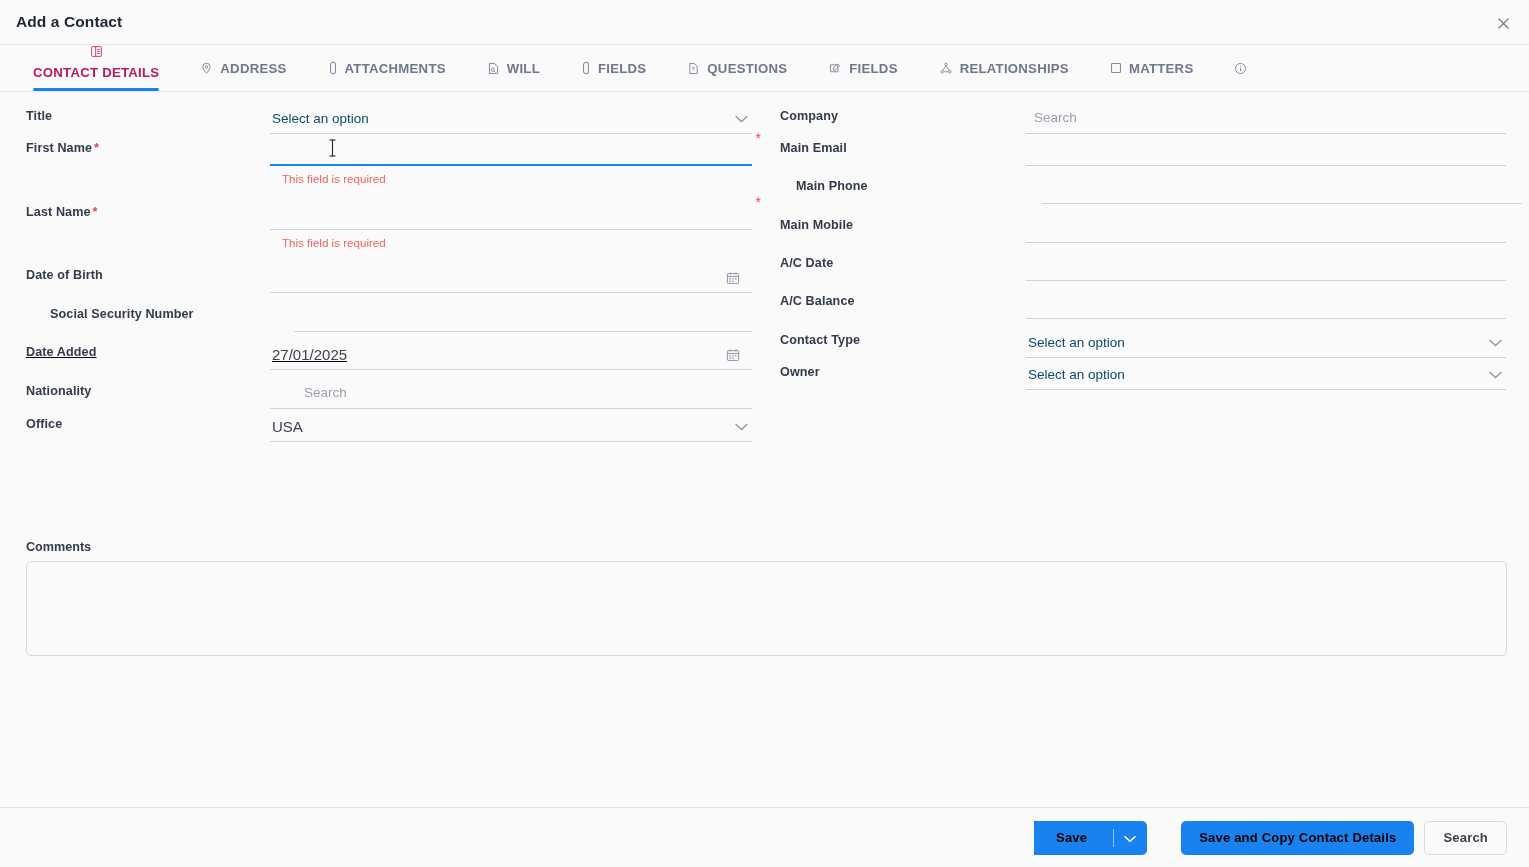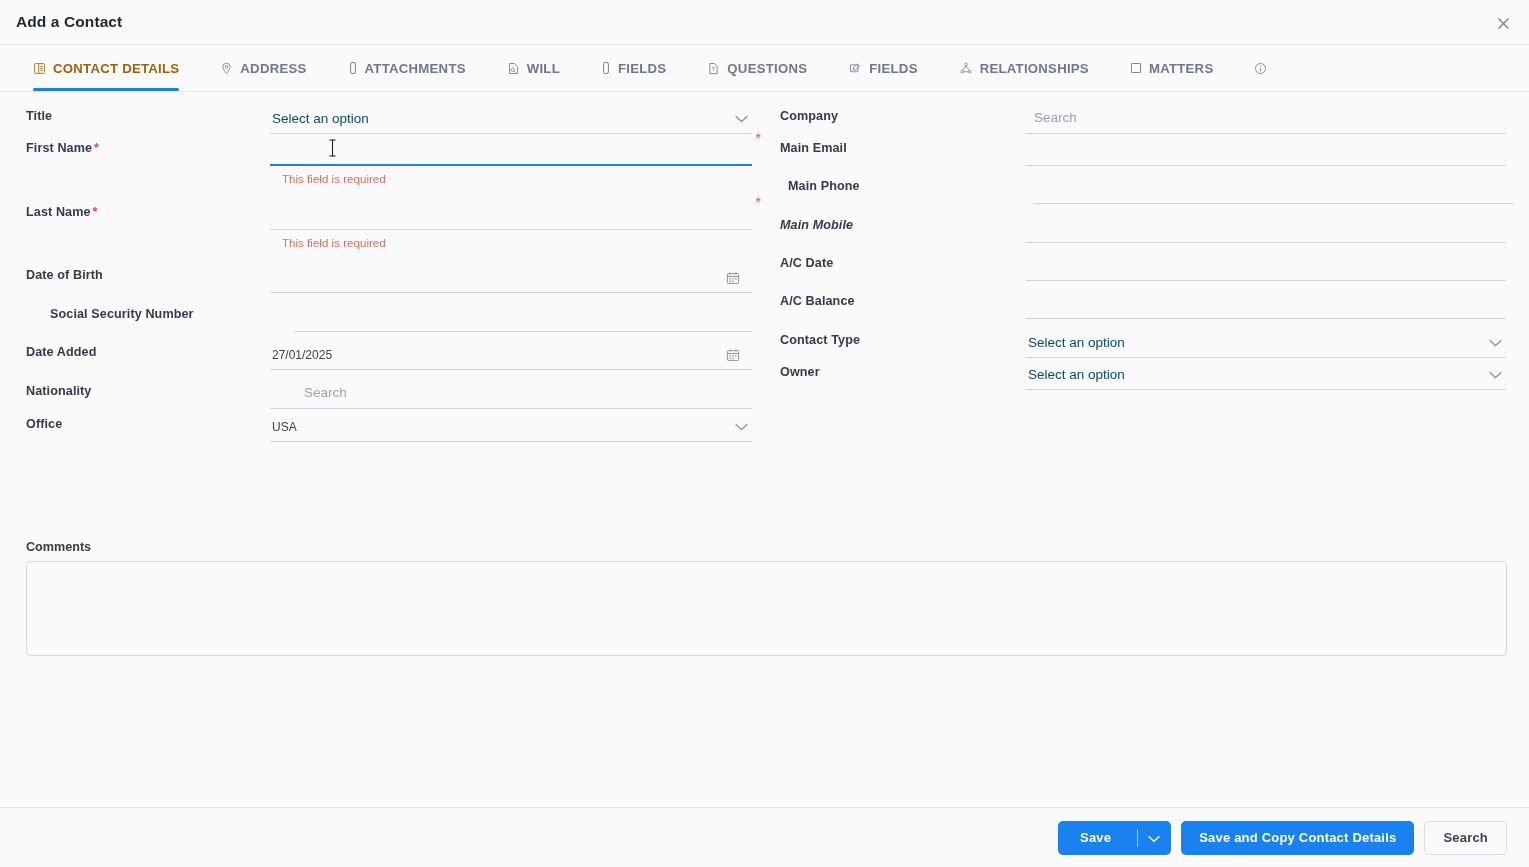--- a/index.html
+++ b/index.html
@@ -35,21 +35,21 @@
     display: flex; align-items: flex-start; padding-left: 22px;
   }
   .tab {
     position: relative; display: flex; align-items: center; gap: 7px;
     height: 46px; padding: 0 11px; font-size: 13.2px; font-weight: 600;
     color: #70778c; letter-spacing: .25px; cursor: pointer; white-space: nowrap;
     margin-right: 19px;
   }
   .tab:last-child { margin-right: 0; }
   .tab .tico { display: flex; align-items: center; opacity: .85; }
-  .tab.active { color: #a16207; }
+  .tab.active { color: #be185d; flex-direction: column; }
   .tab.active::after {
     content: ""; position: absolute; left: 11px; right: 11px; bottom: 0;
     height: 3px; background: #1a82ef; border-radius: 2px;
   }
 
   
   .form-area { position: absolute; top: 92px; left: 0; width: 1529px; height: 708px; }
 
   .col-left  { position: absolute; left: 26px;  top: 0; width: 726px; }
   .col-right { position: absolute; left: 780px; top: 0; width: 726px; }
@@ -66,21 +66,21 @@
     position: relative; width: 100%; height: 30px;
     border-bottom: 1px solid #cfd0e2; display: flex; align-items: center;
   }
   .under.focused { border-bottom: 2px solid #1a82ef; }
   .under input {
     width: 100%; border: 0; outline: none; background: transparent;
     font-family: "Liberation Sans", sans-serif;
     font-size: 13.5px; color: #333b4a; padding: 0 2px 2px 2px;
   }
   .under input::placeholder { color: #9aa0b0; }
-  .under .val { font-size: 12px; color: #3b424f; padding-left: 2px; }
+  .under .val { font-size: 15px; color: #3b424f; padding-left: 2px; }
   .under .ph  { font-size: 13.5px; color: #0c4a6e; padding-left: 2px; }
   .chev {
     position: absolute; right: 4px; top: 50%; transform: translateY(-50%);
     color: #8e94a8; display: flex; pointer-events: none;
   }
   .calico {
     position: absolute; right: 12px; top: 50%; transform: translateY(-50%);
     color: #8a90a2; display: flex; cursor: pointer;
   }
   .err { font-size: 11.6px; color: #f0675f; padding-left: 12px; padding-top: 6px; }
@@ -108,21 +108,21 @@
     position: absolute; left: 0; bottom: 0; width: 1529px; height: 60px;
     background: #fafafb; border-top: 1px solid #e2e2ee;
     display: flex; align-items: center; justify-content: flex-end;
     padding-right: 22px; gap: 10px;
   }
   .btn {
     font-family: "Liberation Sans", sans-serif; font-size: 13px; font-weight: 700;
     border-radius: 5px; cursor: pointer; border: 0; letter-spacing: .2px;
     display: flex; align-items: center; justify-content: center;
   }
-  .btn-primary { background: #1a82ef; color: #ffffff; height: 34px; padding: 0 18px; }
+  .btn-primary { background: #1a82ef; color: #000000; height: 34px; padding: 0 18px; margin-left: 24px; }
   .split { display: flex; align-items: stretch; border-radius: 5px; overflow: hidden; }
   .split .btn-primary { border-radius: 0; padding: 0 26px 0 22px; }
   .split .split-arrow {
     background: #1a82ef; color: #fff; width: 34px; height: 34px;
     display: flex; align-items: center; justify-content: center; cursor: pointer;
     position: relative;
   }
   .split .split-arrow::before {
     content: ""; position: absolute; left: 0; top: 8px; bottom: 8px; width: 1px;
     background: rgba(255,255,255,.55);
@@ -339,21 +339,21 @@
         <div class="lbl" style="width:244px;margin-left:24px;">
           <span>Social Security Number</span>
         </div>
         <div class="ctrl">
           <div class="under">
             <input type="text" value="" placeholder="" style="">
           </div>
         </div>
       </div>
 
-      <div class="row" style="position:absolute; top:248px; left:0; width:726px;">
+      <div class="row" style="position:absolute; top:248px; left:0; width:726px;text-decoration:underline;">
         <div class="lbl" style="width:244px;">
           <span>Date Added</span>
         </div>
         <div class="ctrl">
           <div class="under">
             <span class="val">27/01/2025</span>
             <span class="calico">
               <svg width="14" height="14" viewBox="0 0 16 16" fill="none" stroke="currentColor" stroke-width="1.1">
                 <rect x="1.6" y="3" width="12.8" height="11.2" rx="1"></rect>
                   <line x1="1.6" y1="6.2" x2="14.4" y2="6.2"></line>
@@ -416,33 +416,33 @@
         <div class="lbl" style="width:246px;">
           <span>Main Email</span>
         </div>
         <div class="ctrl">
           <div class="under">
             <input type="text" value="" placeholder="" style="">
           </div>
         </div>
       </div>
 
-      <div class="row" style="position:absolute; top:82px; left:8px; width:726px;">
+      <div class="row" style="position:absolute; top:82px; left:16px; width:726px;">
         <div class="lbl" style="width:246px;">
           <span>Main Phone</span>
         </div>
         <div class="ctrl">
           <div class="under">
             <input type="text" value="" placeholder="" style="">
           </div>
         </div>
       </div>
 
       <div class="row" style="position:absolute; top:121px; left:0; width:726px;">
-        <div class="lbl" style="width:246px;font-style:italic;">
+        <div class="lbl" style="width:246px;">
           <span>Main Mobile</span>
         </div>
         <div class="ctrl">
           <div class="under">
             <input type="text" value="" placeholder="" style="">
           </div>
         </div>
       </div>
 
       <div class="row" style="position:absolute; top:159px; left:0; width:726px;">

